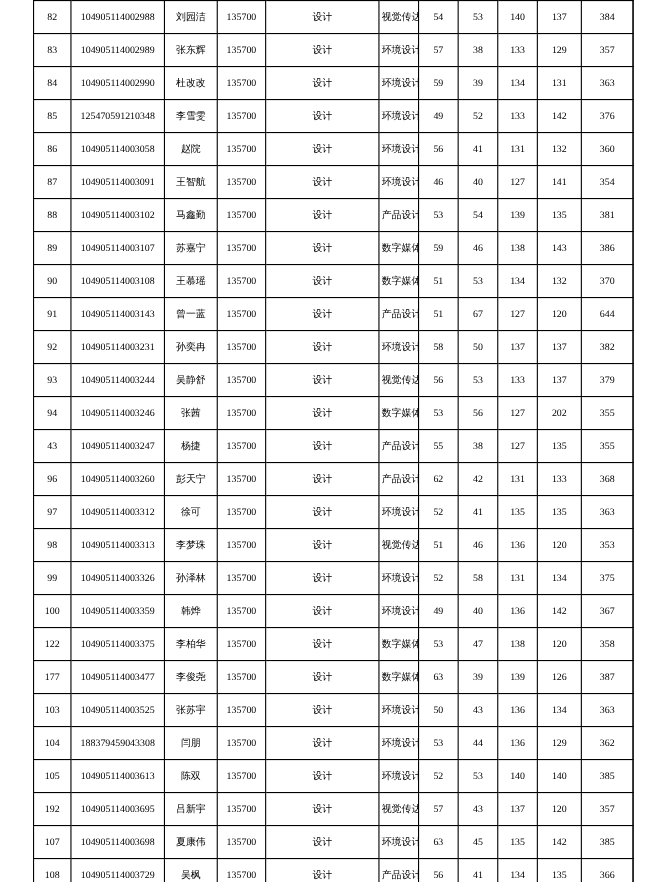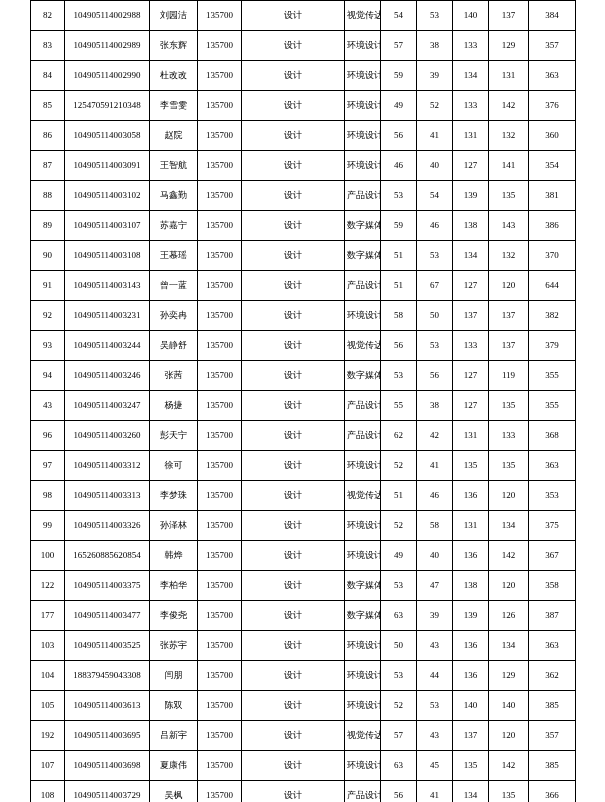--- a/index.html
+++ b/index.html
@@ -247,21 +247,21 @@
         <tr>
           <td class="num">94</td>
           <td class="num">104905114003246</td>
           <td class="name">张茜</td>
           <td class="num">135700</td>
           <td class="num">设计</td>
           <td class="dir">数字媒体艺术设计</td>
           <td class="num">53</td>
           <td class="num">56</td>
           <td class="num">127</td>
-          <td class="num">119</td>
+          <td class="num">202</td>
           <td class="num">355</td>
           <td class="type">全日制</td>
         </tr>
         <tr>
           <td class="num">43</td>
           <td class="num">104905114003247</td>
           <td class="name">杨捷</td>
           <td class="num">135700</td>
           <td class="num">设计</td>
           <td class="dir">产品设计与智能交互</td>
@@ -323,21 +323,21 @@
           <td class="dir">环境设计</td>
           <td class="num">52</td>
           <td class="num">58</td>
           <td class="num">131</td>
           <td class="num">134</td>
           <td class="num">375</td>
           <td class="type">全日制</td>
         </tr>
         <tr>
           <td class="num">100</td>
-          <td class="num">165260885620854</td>
+          <td class="num">104905114003359</td>
           <td class="name">韩烨</td>
           <td class="num">135700</td>
           <td class="num">设计</td>
           <td class="dir">环境设计</td>
           <td class="num">49</td>
           <td class="num">40</td>
           <td class="num">136</td>
           <td class="num">142</td>
           <td class="num">367</td>
           <td class="type">全日制</td>

